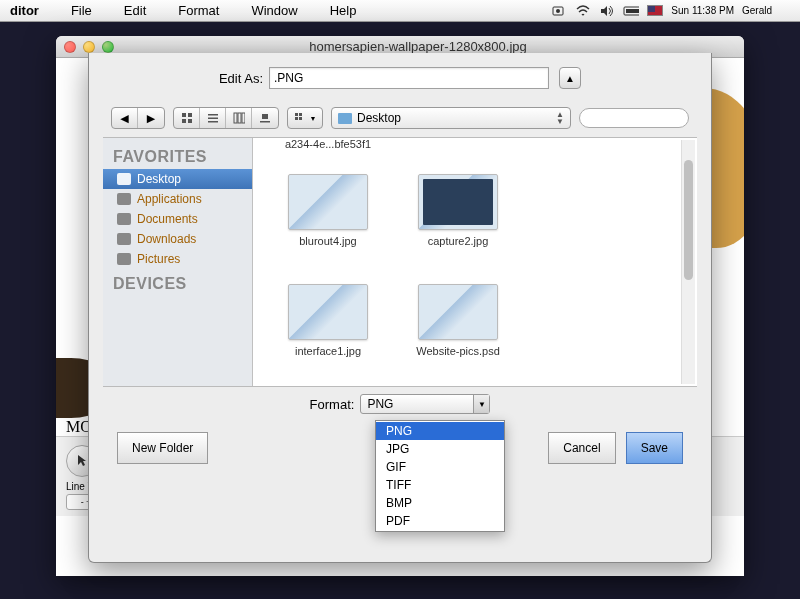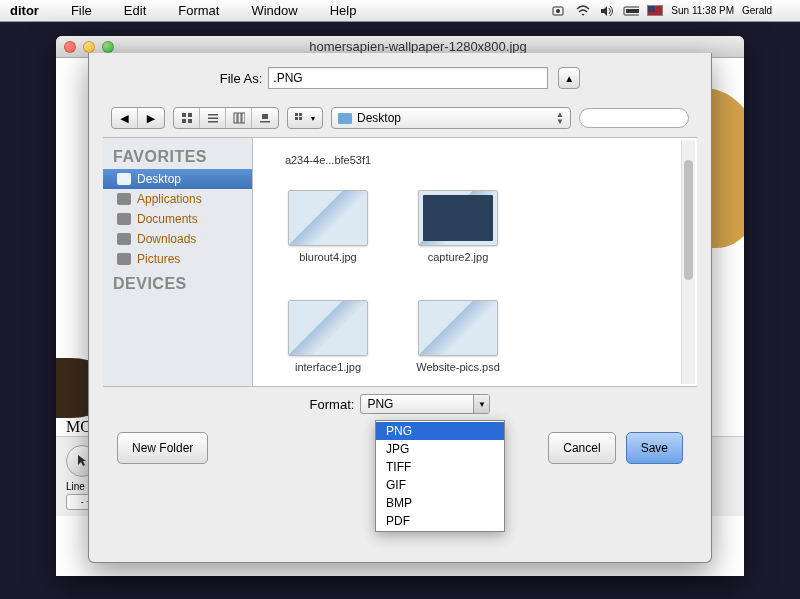--- a/index.html
+++ b/index.html
@@ -52,40 +52,40 @@
 .search-mag { position: absolute; left: 5px; top: 3px; font-size: 11px; color: #888; }
 
 .browser-body { display: flex; border-top: 1px solid #bbb; border-bottom: 1px solid #bbb; height: 250px; background: #fff; margin-top: 4px; }
 .sidebar { width: 150px; background: #e6e9ed; border-right: 1px solid #c0c0c0; padding-top: 4px; font-size: 11px; overflow:hidden;}
 .sb-header { color: #888; font-weight: bold; font-size: 16px; padding: 6px 10px 3px; letter-spacing: 0.5px; }
 .sb-item { display: flex; align-items: center; gap: 6px; padding: 3px 10px 3px 14px; font-size: 12px; color: #a16207; }
 .sb-item.selected { background: linear-gradient(#5b93d6,#3e74b8); color: #fff; }
 .sb-icon { width: 14px; height: 12px; background: #888; border-radius: 2px; flex-shrink: 0; }
 .sb-item.selected .sb-icon { background: #fff; opacity: 0.9; }
 
-.file-area { flex: 1; padding: 16px 10px; overflow-y: auto; position: relative; }
+.file-area { flex: 1; padding: 0 10px; overflow-y: auto; position: relative; }
 .file-grid { display: flex; flex-wrap: wrap; gap: 0; }
 .file-item { width: 130px; height: 110px; display: flex; flex-direction: column; align-items: center; justify-content: flex-start; padding-top: 6px; font-size: 11px; color: #333; }
 .file-item.toprow { height: 30px; padding-top: 0; justify-content: flex-start; }
 .file-thumb { width: 80px; height: 56px; border: 1px solid #bbb; background: linear-gradient(135deg,#dce8f2 40%,#a8c4e0 41%,#dce8f2 60%); border-radius: 2px; margin-bottom: 5px; box-shadow: 0 1px 2px rgba(0,0,0,0.15); position:relative; }
 .file-thumb.dark::after { content:""; position:absolute; inset:4px; background:#2a3f5a; border-radius:1px; }
 .file-label { text-align: center; max-width: 120px; }
 .scrollbar { position: absolute; right: 2px; top: 2px; bottom: 2px; width: 14px; background: #f0f0f0; border-left:1px solid #ddd; }
 .scroll-thumb { position: absolute; top: 20px; left: 2px; right: 2px; height: 120px; background: #c0c0c0; border-radius: 7px; }
 
 .format-row { display: flex; align-items: center; justify-content: center; padding: 7px 0 10px; gap: 6px; font-size: 13px; position: relative; }
 .format-select { width: 130px; height: 20px; border: 1px solid #999; background: linear-gradient(#fff,#e8e8e8); border-radius: 3px; font-size: 12px; padding: 0 6px; display: flex; align-items: center; position: relative; }
 .format-select .dd-btn { position: absolute; right: 0; top: 0; bottom: 0; width: 16px; border-left: 1px solid #999; display:flex; align-items:center; justify-content:center; font-size:8px; background: linear-gradient(#f0f0f0,#d0d0d0);}
 
 .dropdown-menu { position: absolute; top: 33px; left: 50%; margin-left: -25px; width: 130px; background: #fff; border: 1px solid #888; box-shadow: 0 4px 12px rgba(0,0,0,0.3); z-index: 100; font-size: 12px; padding: 1px 0; }
 .dd-item { padding: 2px 10px; }
 .dd-item.selected { background: #2a6cd6; color: #fff; }
 
 .button-row { display: flex; align-items: center; padding: 8px 14px 0; gap: 10px; }
-.mac-btn { height: 22px; padding: 15px 14px; border: 1px solid #999; border-radius: 5px; background: linear-gradient(#fff,#e0e0e0); font-size: 12px; display: flex; align-items: center; }
+.mac-btn { height: 22px; padding: 15px 14px; border: 1px solid #999; border-radius: 0; background: linear-gradient(#fff,#e0e0e0); font-size: 12px; display: flex; align-items: center; }
 .mac-btn.default { background: linear-gradient(#b8d4f8,#6ea3e8); border-color: #4a7ac0; }
 .spacer { flex: 1; }
 
 svg { display: block; }
 </style>
 </head>
 <body>
 
 <div class="menubar">
   <div class="menubar-left">
@@ -151,21 +151,21 @@
         <div class="stepper">- ÷</div>
       </div>
     </div>
   </div>
 </div>
 
 <div class="sheet">
   <div class="sheet-inner">
 
     <div class="saveas-row">
-      <span class="saveas-label">File As:</span>
+      <span class="saveas-label">Edit As:</span>
       <input class="saveas-input" value=".PNG" style="">
       <div class="expand-btn">▲</div>
     </div>
 
     <div class="browser-toolbar">
       <div class="seg">
         <div class="seg-btn">◀</div>
         <div class="seg-btn">▶</div>
       </div>
       <div class="seg">
@@ -278,22 +278,22 @@
 
     <div class="format-row">
       <span>Format:</span>
       <div class="format-select">
         <span>PNG</span>
         <span class="dd-btn">▼</span>
       </div>
       <div class="dropdown-menu">
         <div class="dd-item selected">PNG</div>
         <div class="dd-item">JPG</div>
+        <div class="dd-item">GIF</div>
         <div class="dd-item">TIFF</div>
-        <div class="dd-item">GIF</div>
         <div class="dd-item">BMP</div>
         <div class="dd-item">PDF</div>
       </div>
     </div>
 
     <div class="button-row">
       <div class="mac-btn">New Folder</div>
       <div class="spacer"></div>
       <div class="mac-btn">Cancel</div>
       <div class="mac-btn default">Save</div>

